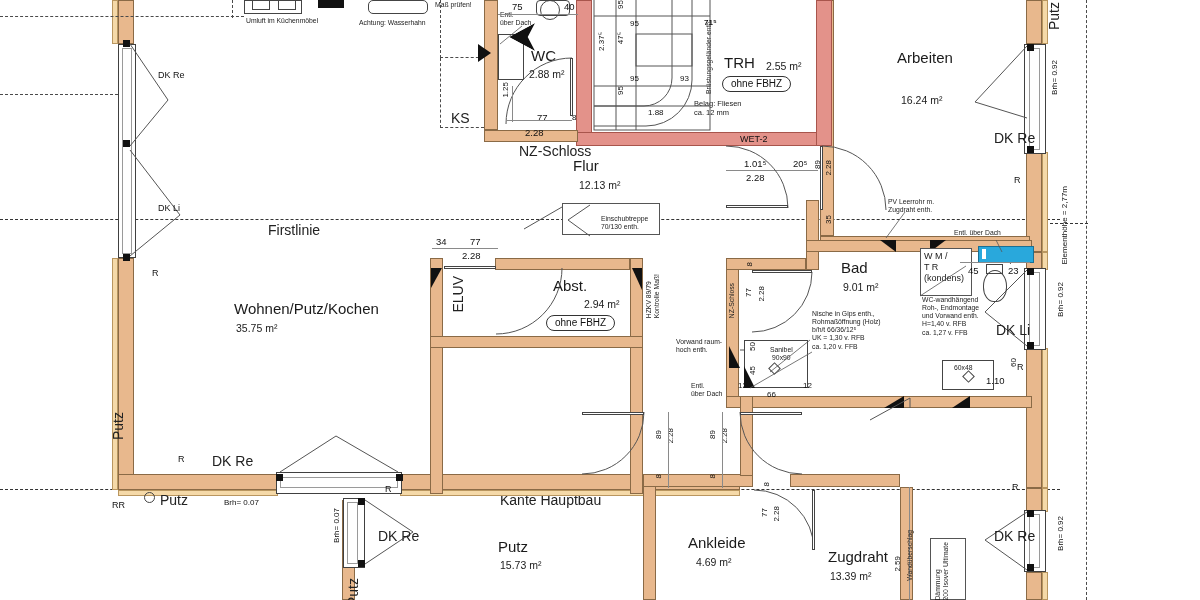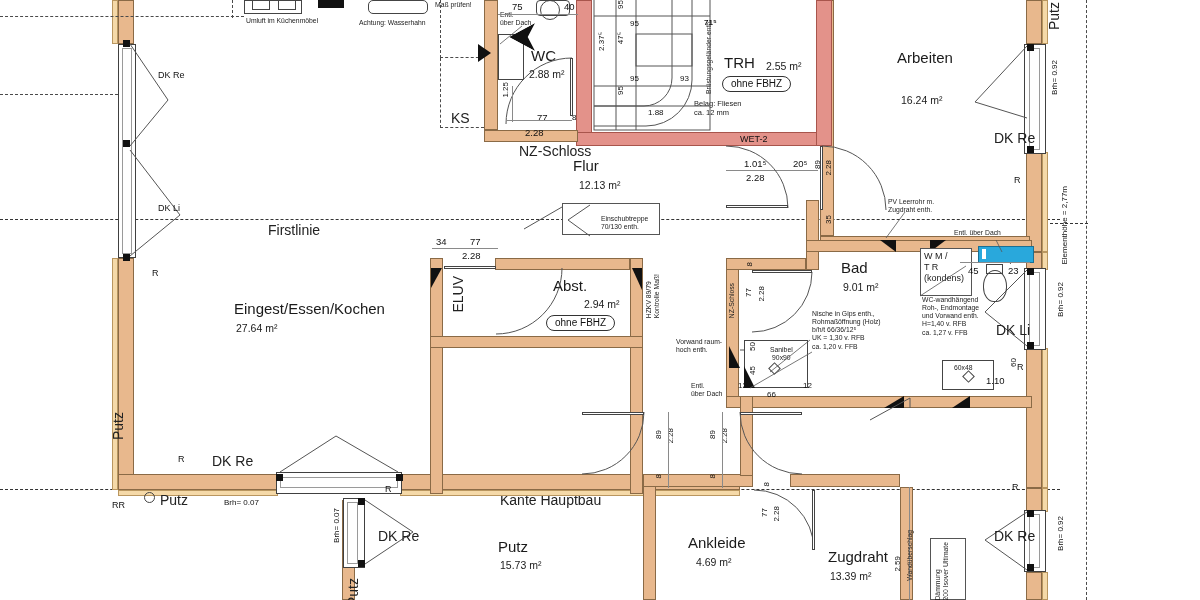--- a/index.html
+++ b/index.html
@@ -280,22 +280,22 @@
   <div class="boxnote" style="left:562px;top:203px;width:98px;height:32px;padding:13px 0 0 40px;"></div>
   <svg width="26" height="34" style="left:566px;top:204px;">
     <polyline points="24,1 2,16 24,32" fill="none" stroke="#555" stroke-width="1"></polyline>
   </svg>
   <div class="note-s" style="left:601px;top:215px;">Einschubtreppe
 70/130 enth.</div>
   <svg width="40" height="26" style="left:524px;top:207px;">
     <polyline points="0,22 38,0" fill="none" stroke="#555" stroke-width="1"></polyline>
   </svg>
 
-  <div class="room-name" style="left:234px;top:300px;">Eingest/Essen/Kochen</div>
-  <div class="room-area" style="left:236px;top:322px;">27.64 m²</div>
+  <div class="room-name" style="left:234px;top:300px;">Wohnen/Putz/Kochen</div>
+  <div class="room-area" style="left:236px;top:322px;">35.75 m²</div>
 
   <div class="room-name" style="left:553px;top:277px;">Abst.</div>
   <div class="room-area" style="left:584px;top:298px;">2.94 m²</div>
   <div class="pill" style="left:546px;top:315px;">ohne FBHZ</div>
   <div class="dim" style="left:436px;top:236px;">34</div>
   <div class="dim" style="left:470px;top:236px;">77</div>
   <div class="dim" style="left:462px;top:250px;">2.28</div>
   <div class="thin-h" style="left:432px;top:248px;width:66px;"></div>
   <svg width="70" height="70" style="left:496px;top:268px;">
     <path d="M0,0 A66,66 0 0 1 -66,66" fill="none" stroke="#555" stroke-width="1" transform="translate(66,0)"></path>

